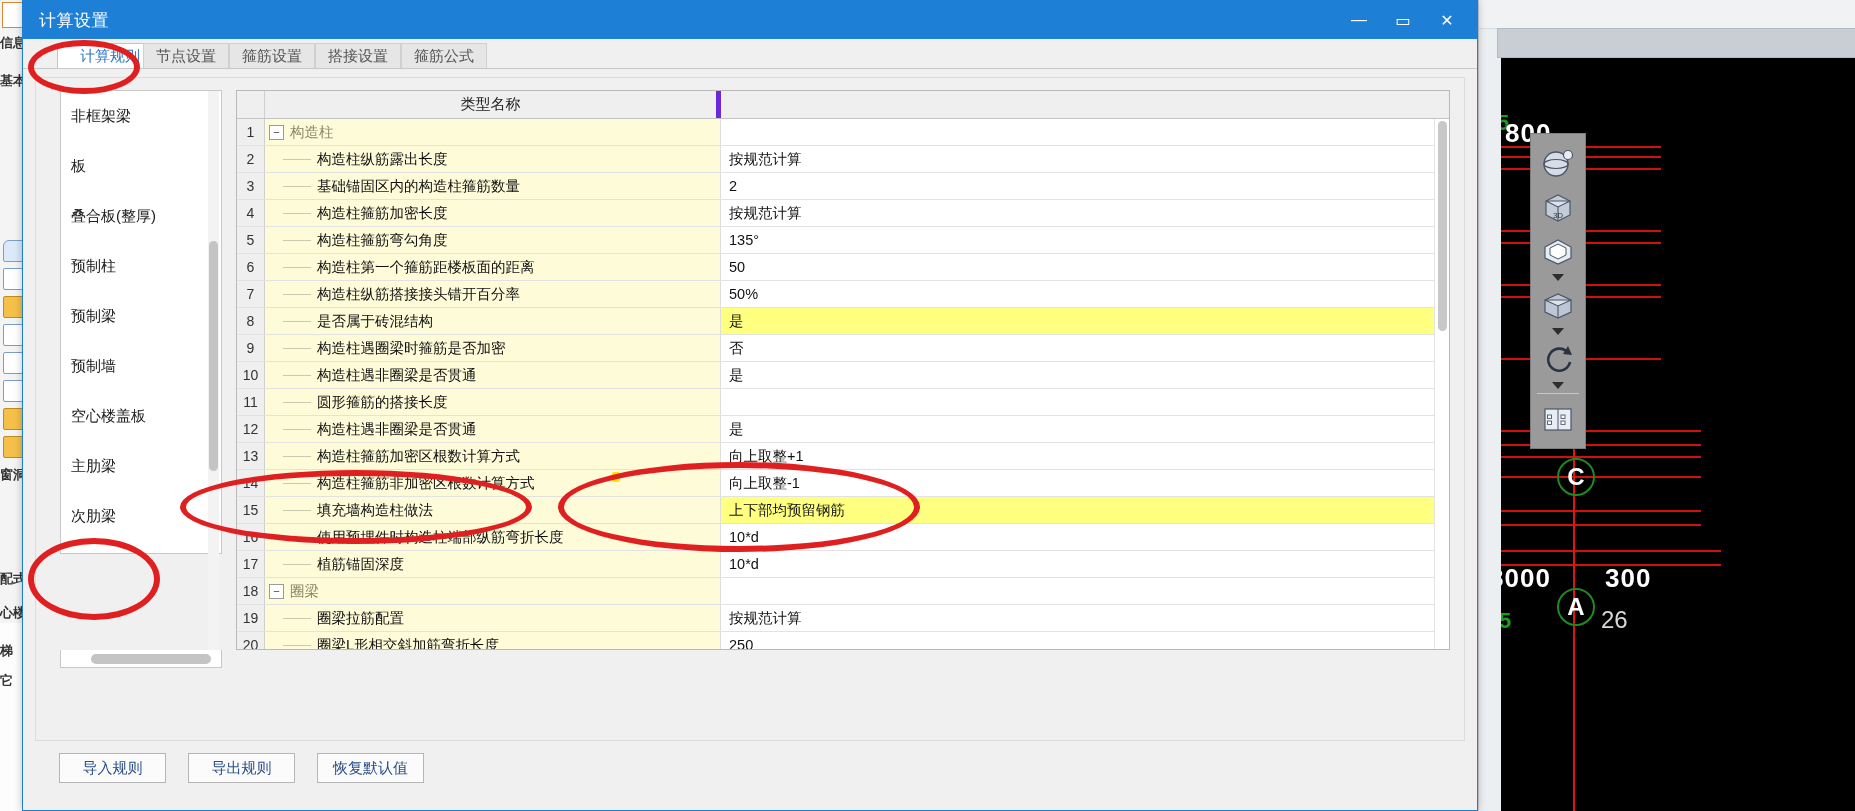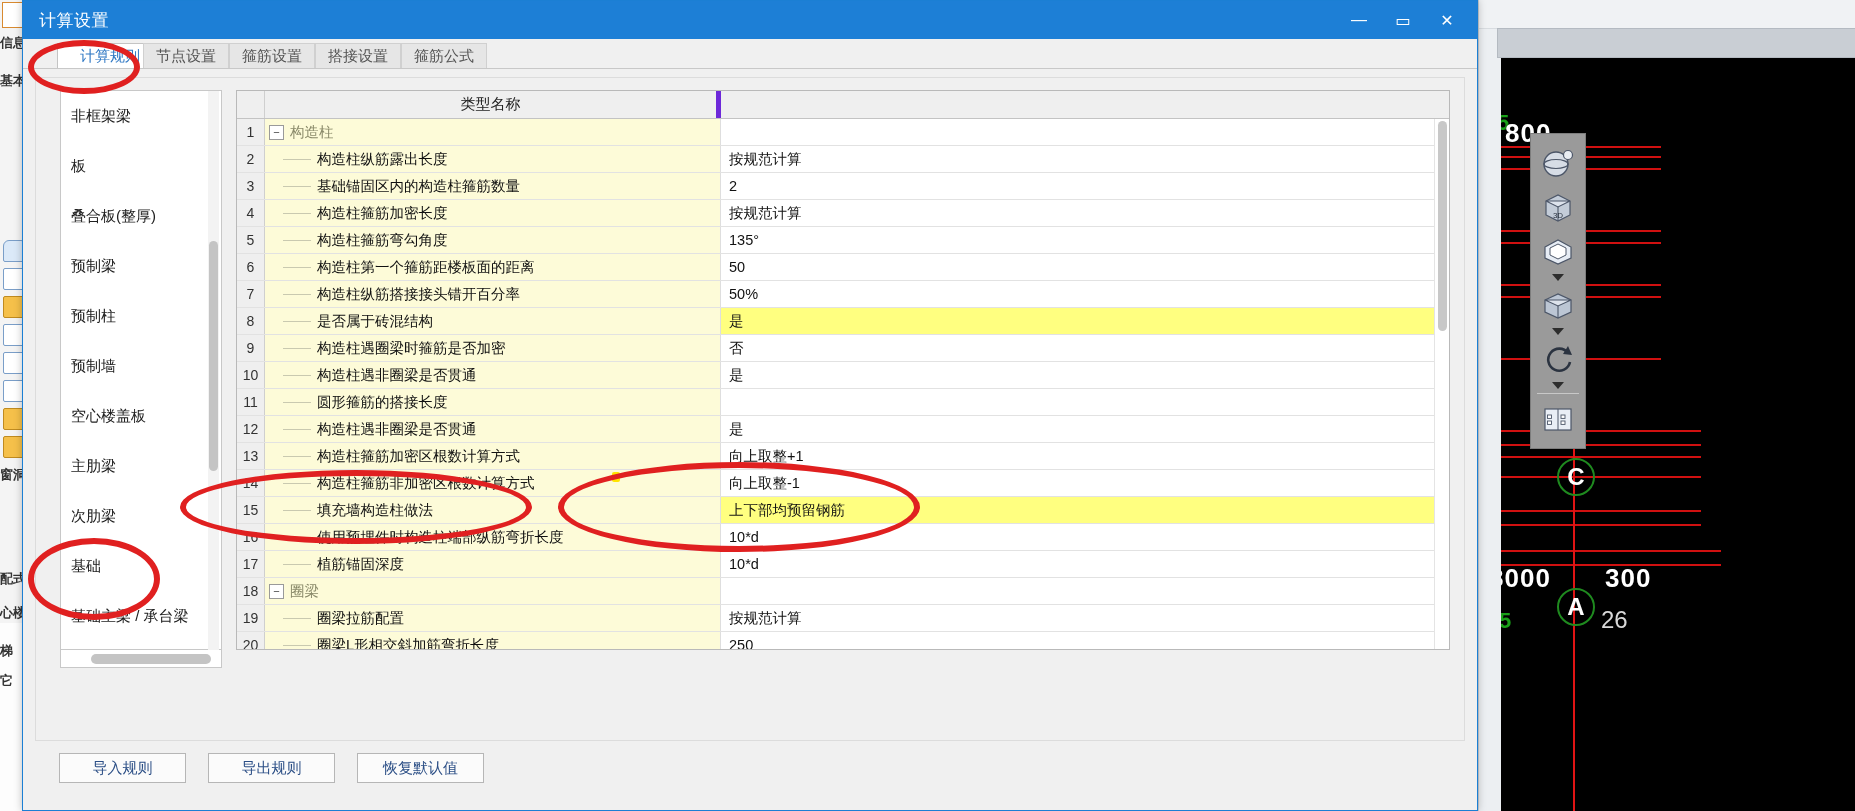--- a/index.html
+++ b/index.html
@@ -45,21 +45,21 @@
 
   .tabstrip{position:absolute;left:0;top:38px;width:1454px;height:30px;background:#f0f0f0;}
   .tab{position:absolute;top:4px;height:26px;padding:0 12px;display:flex;align-items:center;
        font-size:15px;color:#555;background:#e6e6e6;border:1px solid #d0d0d0;border-bottom:none;box-sizing:border-box;}
   .tab.active{background:#ffffff;color:#2f78c4;border-color:#c4c4c4;padding-left:22px;}
   .tab-underline{position:absolute;left:0;top:67px;width:1454px;height:1px;background:#c8c8c8;}
 
   .panel{position:absolute;left:12px;top:76px;width:1430px;height:664px;background:#f0f0f0;border:1px solid #dcdcdc;box-sizing:border-box;}
 
   
-  .sidebar{position:absolute;left:24px;top:12px;width:162px;height:560px;background:#fff;border:1px solid #c8c8c8;box-sizing:border-box;overflow:hidden;}
+  .sidebar{position:absolute;left:24px;top:12px;width:162px;height:464px;background:#fff;border:1px solid #c8c8c8;box-sizing:border-box;overflow:hidden;}
   .side-item{height:50px;line-height:50px;padding-left:10px;font-size:15px;color:#202020;white-space:nowrap;box-sizing:border-box;}
   .side-vscroll{position:absolute;left:172px;top:12px;width:11px;height:560px;background:#f3f3f3;border-top:1px solid #c8c8c8;border-bottom:1px solid #c8c8c8;}
   .side-vthumb{position:absolute;left:1px;top:150px;width:9px;height:230px;background:#c4c4c4;border-radius:5px;}
   .side-hscroll{position:absolute;left:24px;top:572px;width:162px;height:18px;background:#ffffff;border:1px solid #c8c8c8;border-top:none;box-sizing:border-box;}
   .side-hthumb{position:absolute;left:30px;top:4px;width:120px;height:10px;background:#c4c4c4;border-radius:5px;}
 
   
   .grid{position:absolute;left:200px;top:12px;width:1214px;height:560px;background:#fff;border:1px solid #b9b9b9;box-sizing:border-box;overflow:hidden;}
   .grid-head{display:flex;height:28px;background:#efefef;border-bottom:1px solid #c3c3c3;box-sizing:border-box;}
   .gh-num{width:28px;border-right:1px solid #cfcfcf;box-sizing:border-box;}
@@ -76,21 +76,21 @@
   .treedash{display:inline-block;width:28px;height:1px;background:#c9c9b0;margin-right:6px;flex:none;}
   .indent{display:inline-block;width:14px;flex:none;}
 
   .grid-vscroll{position:absolute;right:0;top:28px;width:14px;bottom:0;background:#fff;border-left:1px solid #e4e4e4;}
   .grid-vthumb{position:absolute;left:3px;top:2px;width:9px;height:210px;background:#c8c8c8;border-radius:5px;}
 
   .yellow-dot{position:absolute;left:589px;top:471px;width:8px;height:10px;background:#ffe400;border-radius:2px;}
 
   
   .btnrow{position:absolute;left:36px;top:752px;display:flex;gap:22px;}
-  .btn{width:127px;height:30px;background:#fbfbfb;border:1px solid #b6b6b6;box-sizing:border-box;
+  .btn{width:107px;height:30px;background:#fbfbfb;border:1px solid #b6b6b6;box-sizing:border-box;
        display:flex;align-items:center;justify-content:center;font-size:15px;color:#2c4f86;}
 
   
   .ellipse{position:absolute;border:6px solid #e02020;border-radius:50%;pointer-events:none;}
 
   .bg-txt{position:absolute;font-size:13px;color:#333;white-space:nowrap;}
 </style>
 </head>
 <body>
 
@@ -233,22 +233,22 @@
         </div>
       </div>
     <div class="tab-underline"></div>
 
     <div class="panel">
 
       <div class="sidebar" id="sidebar">
           <div class="side-item"><span>非框架梁</span></div>
           <div class="side-item"><span>板</span></div>
           <div class="side-item"><span>叠合板(整厚)</span></div>
+          <div class="side-item"><span>预制柱</span></div>
           <div class="side-item"><span>预制梁</span></div>
-          <div class="side-item"><span>预制柱</span></div>
           <div class="side-item"><span>预制墙</span></div>
           <div class="side-item"><span>空心楼盖板</span></div>
           <div class="side-item"><span>主肋梁</span></div>
           <div class="side-item"><span>次肋梁</span></div>
           <div class="side-item"><span>基础</span></div>
           <div class="side-item"><span>基础主梁 / 承台梁</span></div>
           <div class="side-item"></div>
         </div>
       <div class="side-vscroll">
         <div class="side-vthumb"></div>

